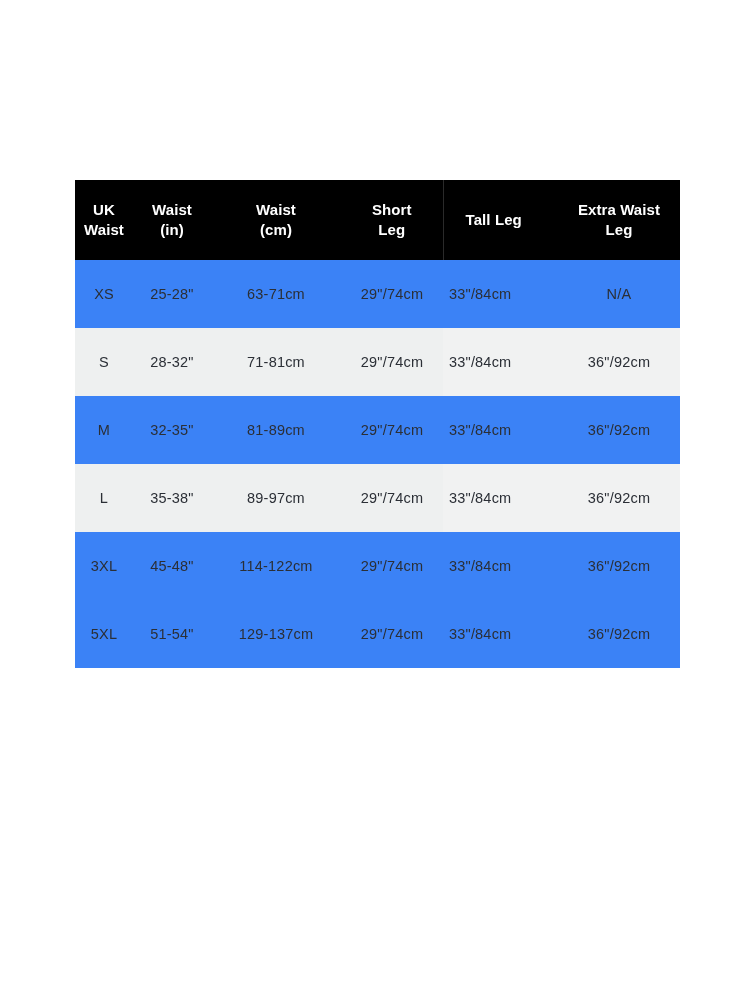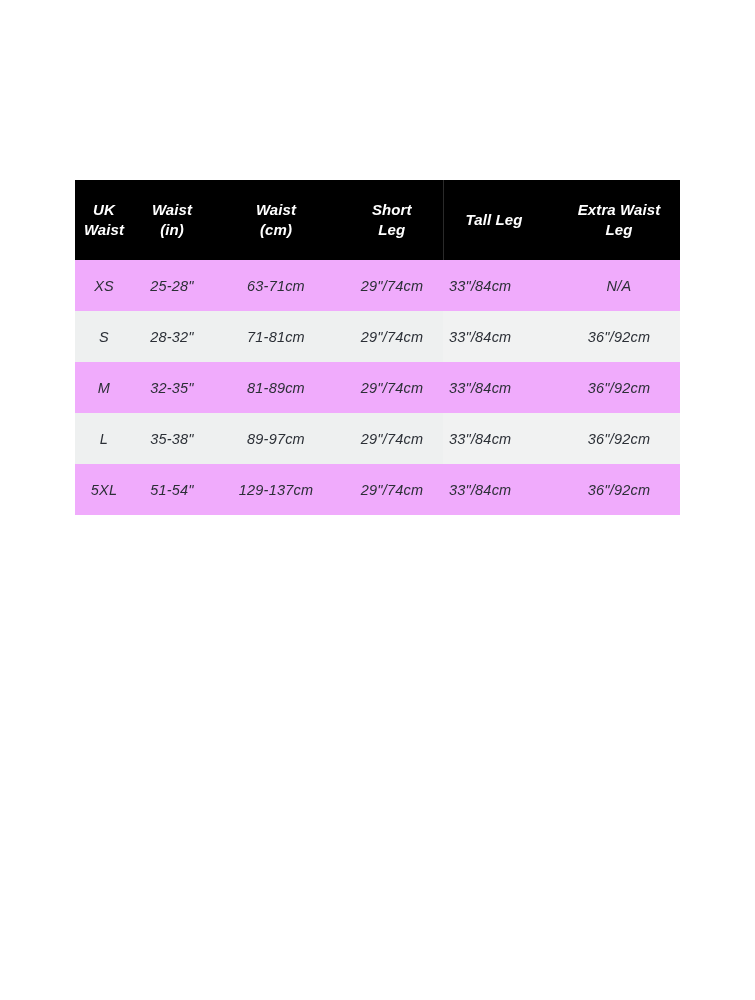--- a/index.html
+++ b/index.html
@@ -19,22 +19,21 @@
     overflow: hidden;
   }
 
   .size-chart {
     position: absolute;
     left: 75px;
     top: 180px;
     width: 605px;
     border-collapse: collapse;
     table-layout: fixed;
-    background: #f0abfc;
-    font-style: italic;
+    background: #3b82f6;
   }
 
   .size-chart thead tr {
     background: #000000;
   }
 
   .size-chart thead th {
     color: #ffffff;
     font-size: 15px;
     font-weight: bold;
@@ -48,21 +47,21 @@
 
   
   .size-chart thead th.col-tall {
     border-left: 1px solid #2a2a2a;
   }
 
   .size-chart tbody td {
     color: #2b2f36;
     font-size: 14.5px;
     font-weight: normal;
-    height: 51px;
+    height: 68px;
     padding: 0 6px;
     vertical-align: middle;
     box-sizing: border-box;
     letter-spacing: 0.2px;
   }
 
   .size-chart tbody tr.striped td {
     background: #eef0f0;
   }
   .size-chart tbody tr.striped td.col-tall,
@@ -145,20 +144,28 @@
         </tr>
         <tr class="striped">
           <td class="col-uk">L</td>
           <td class="col-win">35-38"</td>
           <td class="col-wcm">89-97cm</td>
           <td class="col-short">29"/74cm</td>
           <td class="col-tall">33"/84cm</td>
           <td class="col-xtall">36"/92cm</td>
         </tr>
         <tr>
+          <td class="col-uk">3XL</td>
+          <td class="col-win">45-48"</td>
+          <td class="col-wcm">114-122cm</td>
+          <td class="col-short">29"/74cm</td>
+          <td class="col-tall">33"/84cm</td>
+          <td class="col-xtall">36"/92cm</td>
+        </tr>
+        <tr>
           <td class="col-uk">5XL</td>
           <td class="col-win">51-54"</td>
           <td class="col-wcm">129-137cm</td>
           <td class="col-short">29"/74cm</td>
           <td class="col-tall">33"/84cm</td>
           <td class="col-xtall">36"/92cm</td>
         </tr>
       </tbody>
   </table>
 

